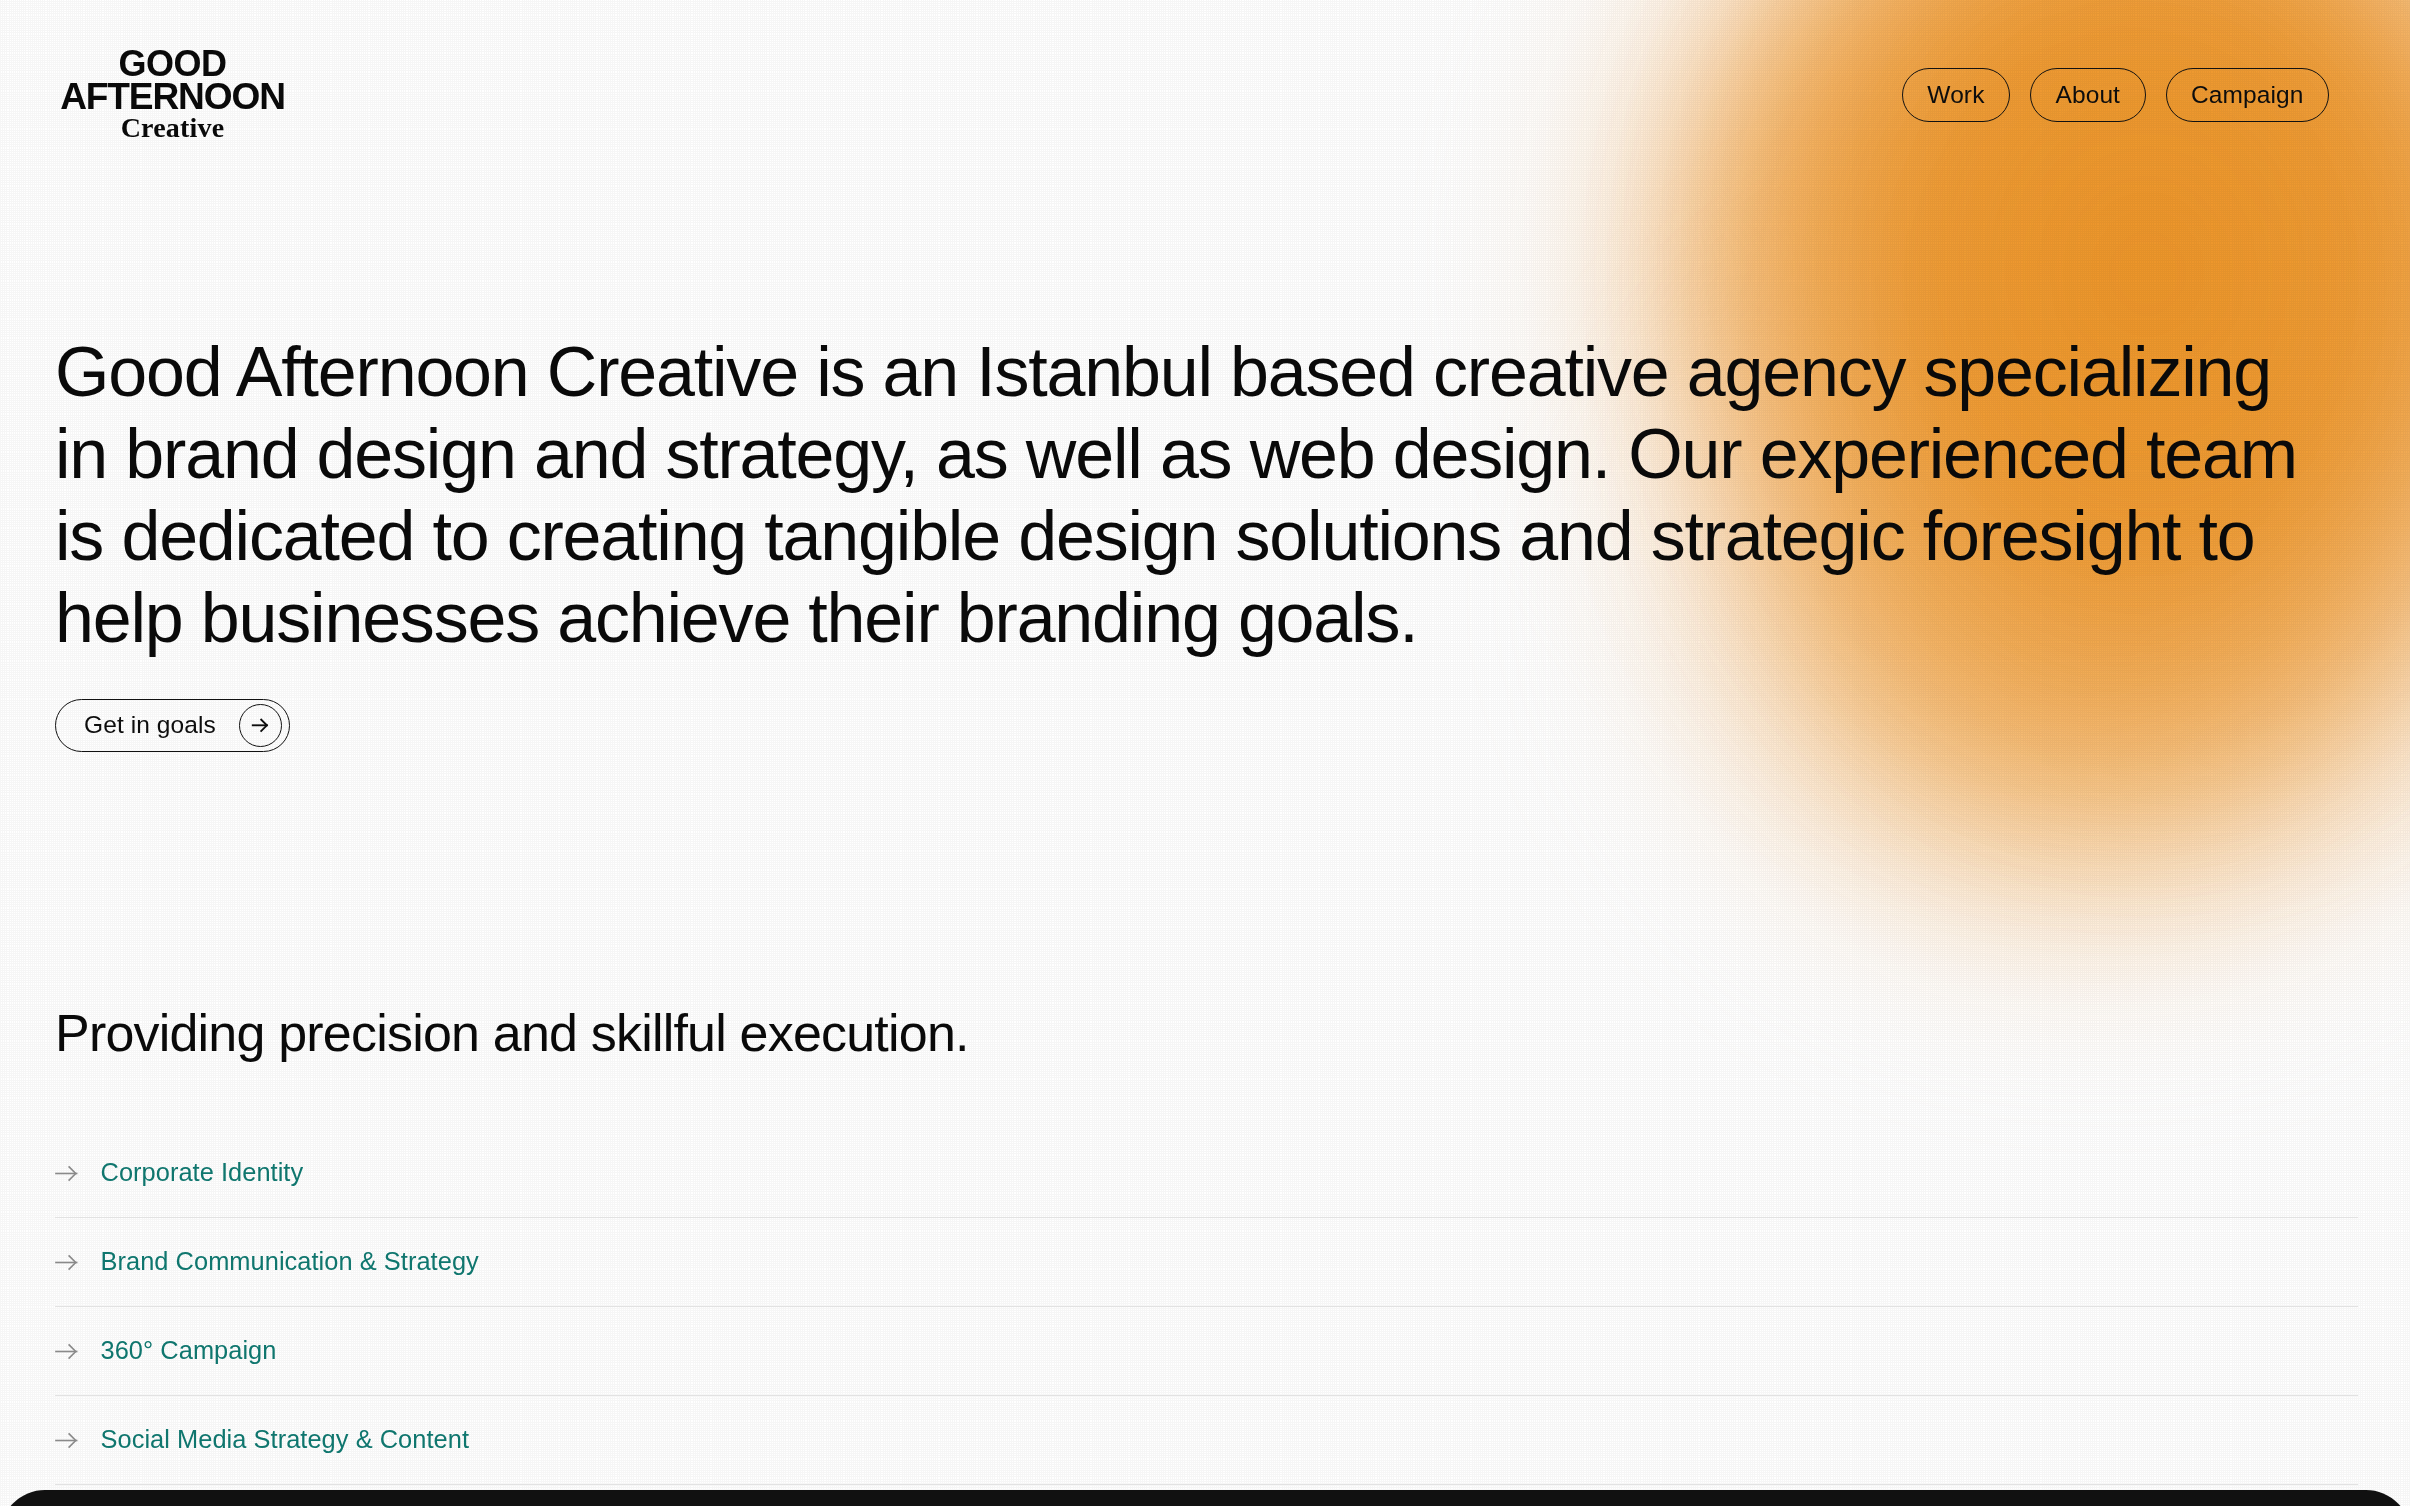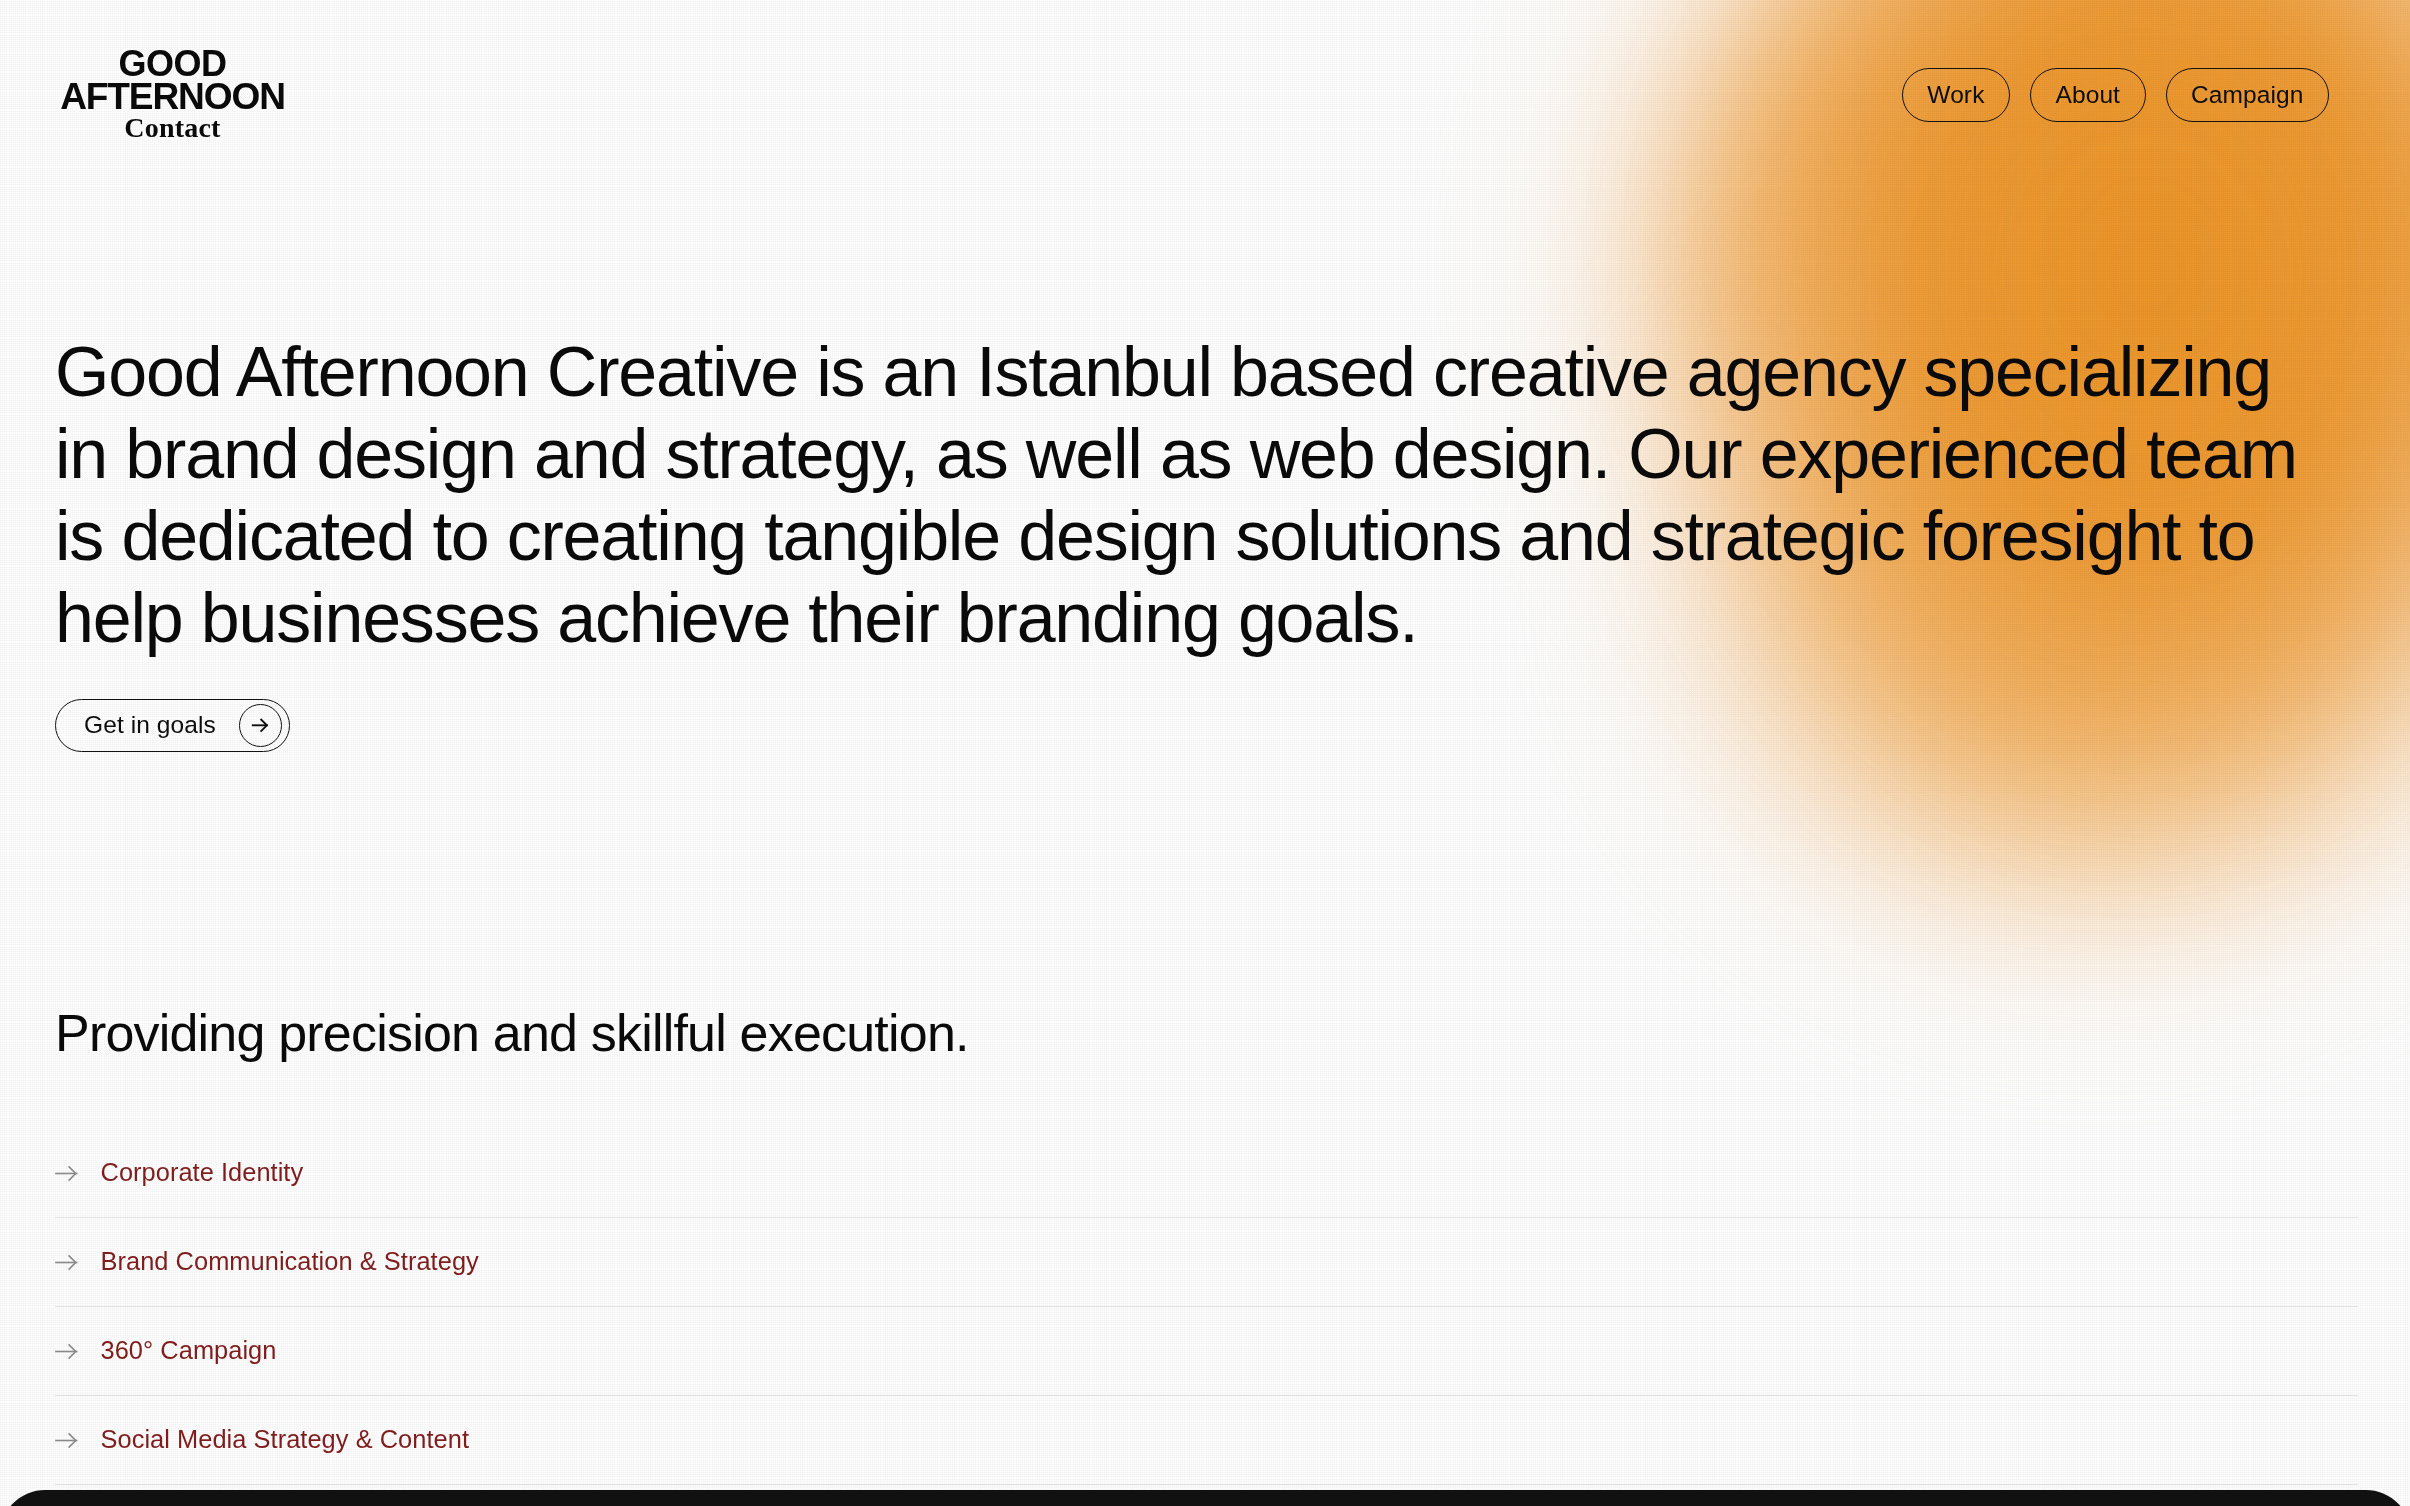--- a/index.html
+++ b/index.html
@@ -234,21 +234,21 @@
     gap:21px;
     height:89px;
     border-bottom:1.5px solid #e2e2e2;
     cursor:pointer;
   }
   .service-arrow { display:flex; align-items:center; flex:0 0 auto; }
   .service-arrow svg { display:block; }
   .service-label {
     font-size:25.4px;
     letter-spacing:0.05px;
-    color:#7f1d1d;
+    color:#0f766e;
     line-height:1;
   }
 
   
   #next-section {
     position:absolute;
     left:0;
     right:0;
     top:1490px;
     height:85px;
@@ -268,21 +268,21 @@
   <div id="gradient-noise"></div>
 </div>
 
 <div id="page">
 
   <header id="site-header">
 
     <a id="brand-logo">
       <span class="logo-good">GOOD</span>
       <span class="logo-afternoon">AFTERNOON</span>
-      <span class="logo-creative">Contact</span>
+      <span class="logo-creative">Creative</span>
     </a>
 
     <nav id="main-nav">
       <button class="nav-pill">Work</button>
       <button class="nav-pill">About</button>
       <button class="nav-pill">Campaign</button>
     </nav>
 
   </header>
 

